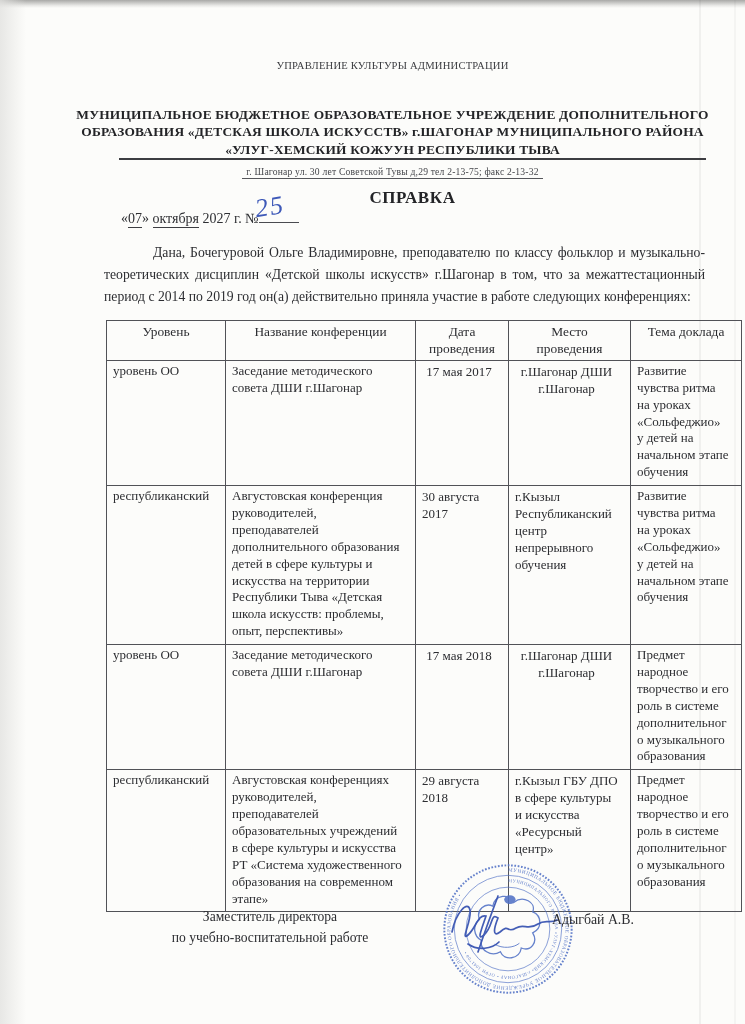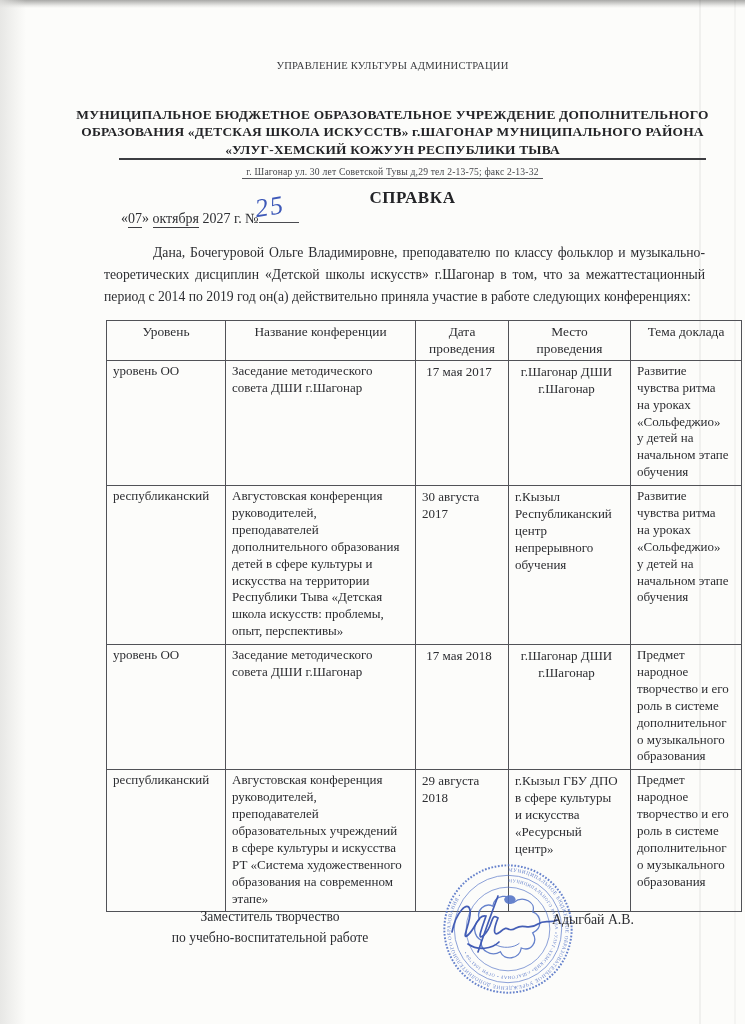--- a/index.html
+++ b/index.html
@@ -119,30 +119,30 @@
       </tr>
       <tr class="row-center">
         <td class="c-level">уровень ОО</td>
         <td class="c-name">Заседание методического совета ДШИ г.Шагонар</td>
         <td class="c-date">17 мая 2018</td>
         <td class="c-place">г.Шагонар ДШИ г.Шагонар</td>
         <td class="c-topic">Предмет народное творчество и его роль в системе дополнительного музыкального образования</td>
       </tr>
       <tr>
         <td class="c-level">республиканский</td>
-        <td class="c-name">Августовская конференция руководителей, преподавателей образовательных учреждений в сфере культуры и искусства РТ «Система художественного образования на современном этапе»</td>
+        <td class="c-name">Августовская конференциях руководителей, преподавателей образовательных учреждений в сфере культуры и искусства РТ «Система художественного образования на современном этапе»</td>
         <td class="c-date">29 августа 2018</td>
         <td class="c-place">г.Кызыл ГБУ ДПО в сфере культуры и искусства «Ресурсный центр»</td>
         <td class="c-topic">Предмет народное творчество и его роль в системе дополнительного музыкального образования</td>
       </tr>
     </tbody>
   </table>
 
   <div class="footer-left">
-    <div>Заместитель творчество</div>
+    <div>Заместитель директора</div>
     <div>по учебно-воспитательной работе</div>
   </div>
 
   <svg class="stamp" viewBox="0 0 160 160">
     <g fill="none" stroke="#5272c6">
       <circle cx="80" cy="80" r="67" stroke-width="2.1" stroke-dasharray="1.8,1.7"></circle>
       <circle cx="80" cy="80" r="56.5" stroke-width="0.8"></circle>
       <circle cx="80" cy="80" r="44" stroke-width="0.8"></circle>
       <path d="M 80,84 m -28,8 C 44,88 42,76 50,70 C 46,60 56,52 64,56 C 66,44 82,42 86,52 C 96,44 110,52 106,62 C 116,66 116,80 106,84 C 112,94 104,104 94,100 C 92,112 76,114 72,104 C 62,110 50,102 52,92 Z" stroke-width="1.4"></path>
       <path d="M 66,96 C 74,101 86,100 92,95" stroke-width="1"></path>

